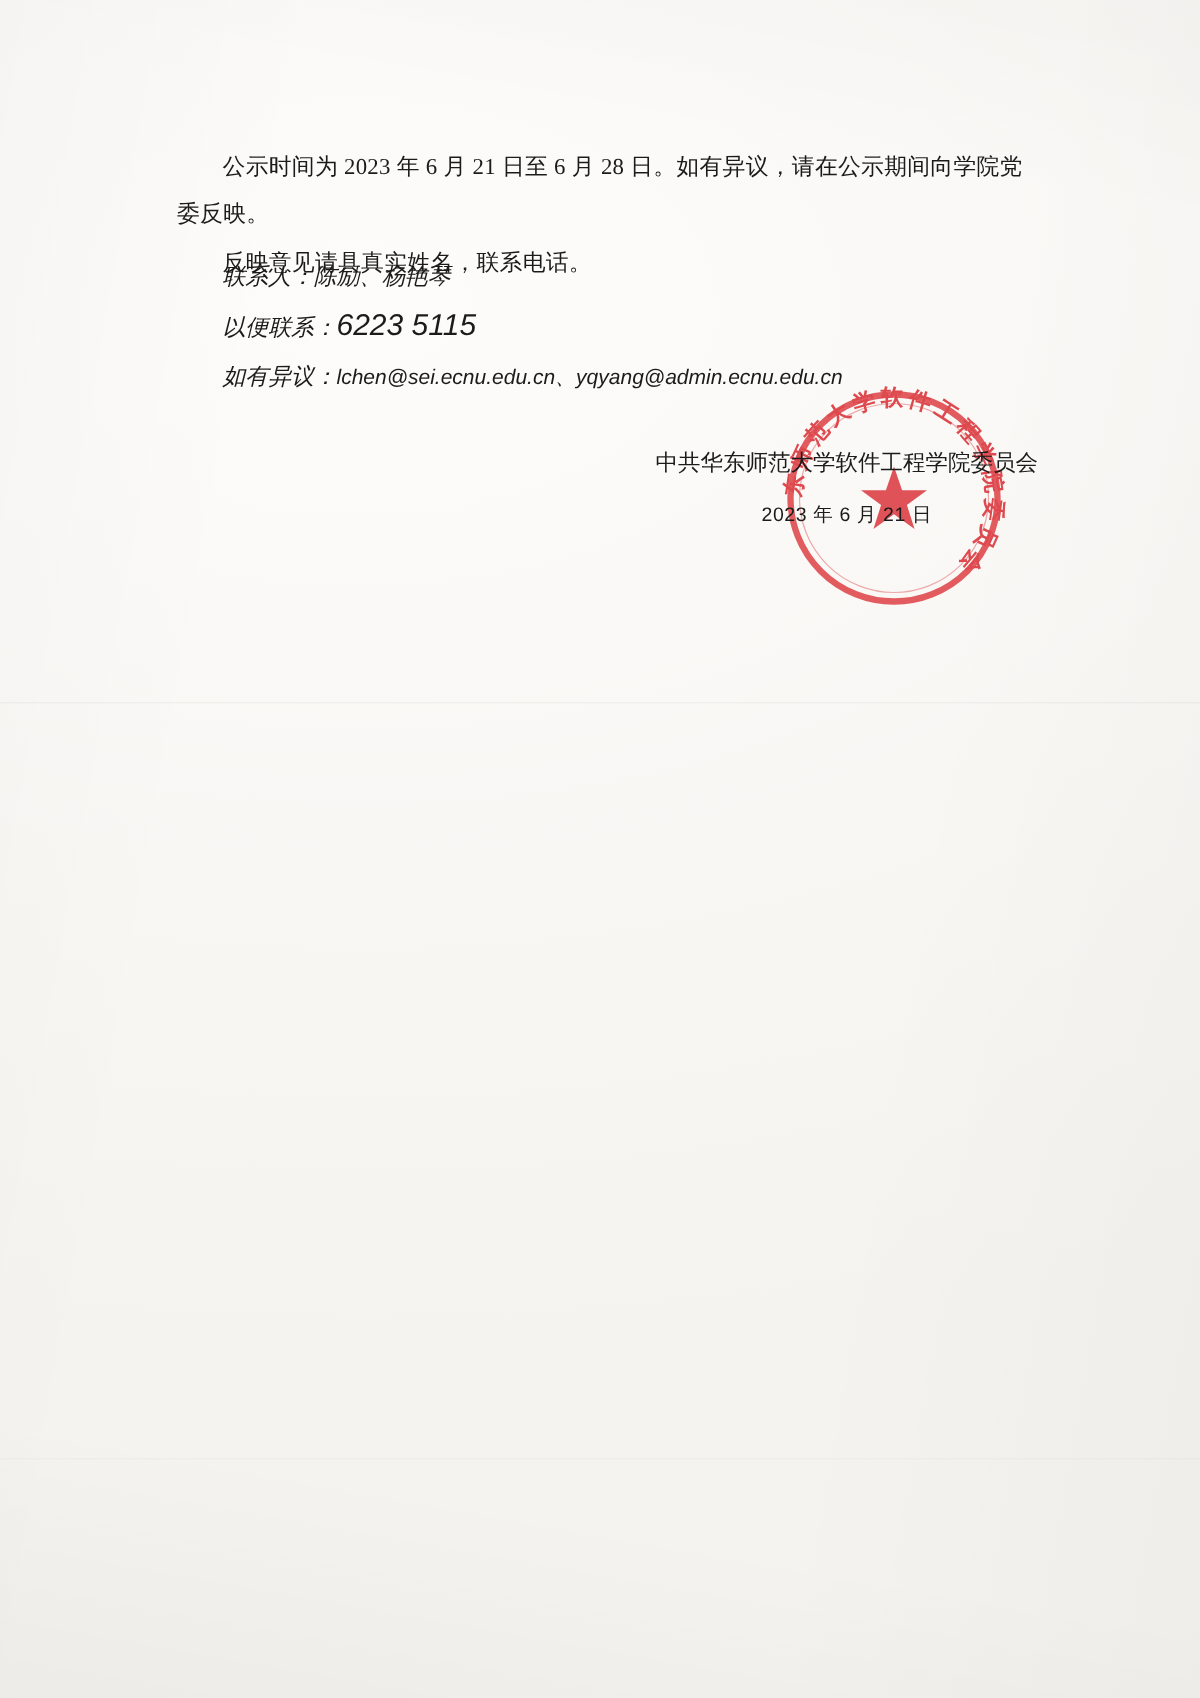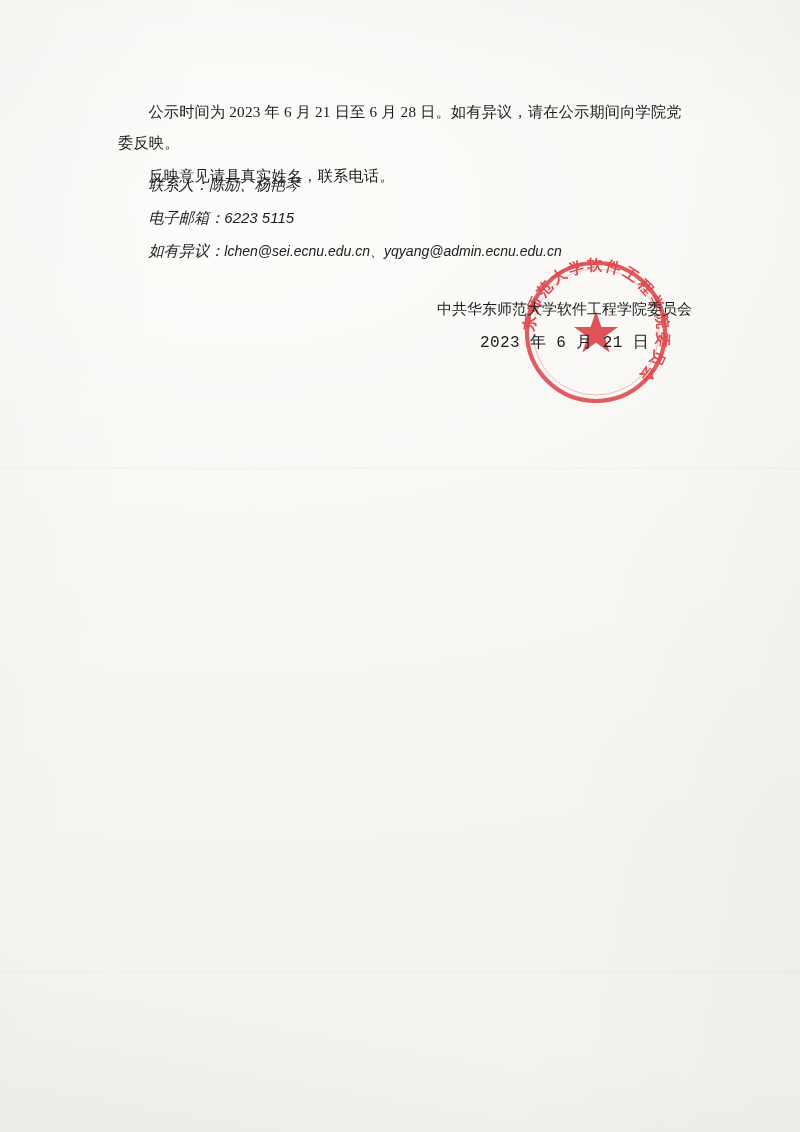--- a/index.html
+++ b/index.html
@@ -61,38 +61,38 @@
     line-height: 33px;
     color: #1b1b1b;
   }
   .contact-line {
     text-indent: 2em;
     white-space: nowrap;
     font-style: italic;
   }
   .contact-line .val {
     font-family: "Liberation Sans", sans-serif;
-    font-size: 15px;
+    font-size: 20px;
   }
 
   .signature {
     position: absolute;
     right: 108px;
     top: 292px;
     text-align: center;
     font-size: 15px;
     line-height: 34px;
     color: #1b1b1b;
     z-index: 3;
   }
   .signature .org { white-space: nowrap; }
   .signature .date {
     white-space: nowrap;
-    font-family: Liberation Mono, monospace;
-    font-size: 16px;
+    font-family: Liberation Sans, sans-serif;
+    font-size: 13px;
     letter-spacing: 0.4px;
   }
 
   
   .seal {
     position: absolute;
     left: 516px;
     top: 252px;
     width: 160px;
     height: 160px;
@@ -114,21 +114,21 @@
   <div class="body-text">
     <p class="para">公示时间为 2023 年 6 月 21 日至 6 月 28 日。如有异议，请在公示期间向学院党委反映。</p>
     <p class="para">反映意见请具真实姓名，联系电话。</p>
   </div>
 
   <div class="contact-block">
     <div class="contact-line">
       <span>联系人：</span><span>陈励、杨艳琴</span>
     </div>
     <div class="contact-line">
-      <span>电子邮箱：</span><span class="val">6223 5115</span>
+      <span>以便联系：</span><span class="val">6223 5115</span>
     </div>
     <div class="contact-line">
       <span>如有异议：</span><span class="mono-mail">lchen@sei.ecnu.edu.cn、yqyang@admin.ecnu.edu.cn</span>
     </div>
   </div>
 
   <div class="seal">
     <svg width="160" height="160" viewBox="0 0 160 160" xmlns="http://www.w3.org/2000/svg">
       <defs>
         <path id="sealArc" d="M 80,80 m -62,0 a 62,62 0 1,1 124,0 a 62,62 0 1,1 -124,0"></path>

